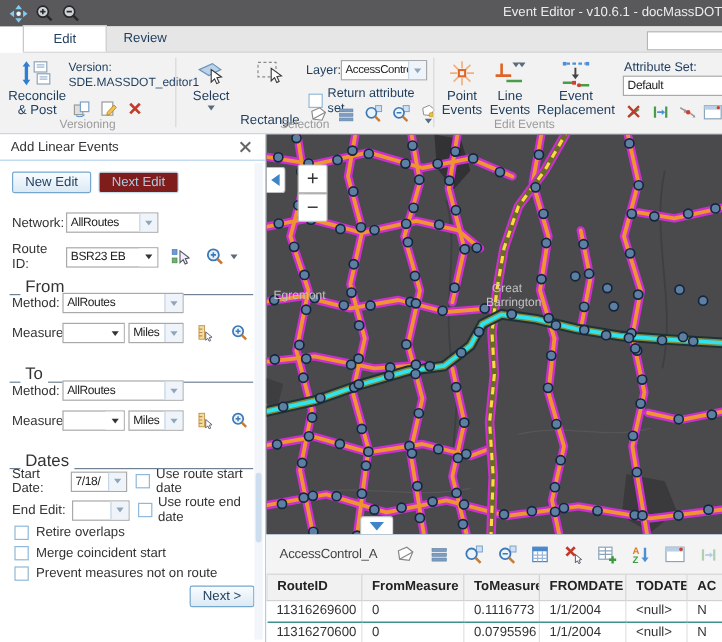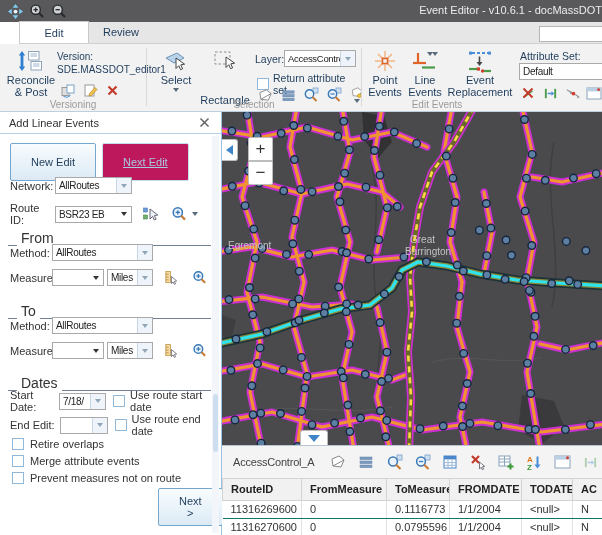--- a/index.html
+++ b/index.html
@@ -46,22 +46,22 @@
   .combo.plain .cbtn .caret{border-top-color:#333;}
   .cb{width:12px;height:12px;border:1px solid #8fb8da;background:#fff;flex:none;}
   
   .panel{position:absolute;left:0;top:112px;width:222px;height:423px;background:#fff;
          border-right:1px solid #9cc2e0;font-size:11px;color:#333;}
   .panel-header{height:22px;border-bottom:1px solid #b5d3ea;display:flex;align-items:center;
                 padding:0 9px;color:#333;font-size:11px;}
   .panel-header .ph-title{flex:1;}
   .prow{position:absolute;display:flex;align-items:center;}
   .btn-blue{border:1px solid #74a7d0;background:linear-gradient(#f8fcfe,#dceaf5);color:#1e3c5c;
-            font-size:11px;padding:0 20px;height:38px;display:flex;align-items:center;border-radius:2px;}
-  .btn-blue.disabled{border-color:#c6ddee;color:#a9c9e2;background:#be185d;text-decoration:underline;}
+            font-size:11px;padding:0 10px;height:18px;display:flex;align-items:center;border-radius:2px;}
+  .btn-blue.disabled{border-color:#c6ddee;color:#a9c9e2;background:#7f1d1d;}
   .sep-line{position:absolute;left:8px;right:10px;display:flex;align-items:flex-end;font-size:14px;color:#333;}
   .sep-line::before{content:"";width:9px;height:1px;background:#6f8193;margin-right:4px;}
   .sep-line::after{content:"";flex:1;height:1px;background:#6f8193;margin-left:4px;}
   .scrolltrack{position:absolute;right:2px;top:24px;width:7px;bottom:2px;background:#f2f6fa;}
   .scrollthumb{position:absolute;left:1px;width:5px;height:58px;top:258px;background:#cddfee;border-radius:3px;}
   
   .map{position:absolute;left:222px;top:112px;width:380px;height:333px;background:#4a4a4d;overflow:hidden;}
   .map-btn{position:absolute;background:#fff;border:1px solid #bdbdbd;display:flex;align-items:center;
            justify-content:center;color:#333;}
   .collapse-btn{left:0;top:27px;width:16px;height:22px;border-left:none;border-radius:0 3px 3px 0;}
@@ -522,21 +522,21 @@
       <span class="cb" style="margin-left:7px;"></span>
       <span style="margin-left:5px;">Use route end date</span>
     </div>
 
     <div class="prow" style="left:12px;top:326px;gap:6px;">
       <span class="cb"></span>
       <span>Retire overlaps</span>
     </div>
     <div class="prow" style="left:12px;top:343px;gap:6px;">
       <span class="cb"></span>
-      <span>Merge attribute events</span>
+      <span>Merge coincident start</span>
     </div>
     <div class="prow" style="left:12px;top:360px;gap:6px;">
       <span class="cb"></span>
       <span>Prevent measures not on route</span>
     </div>
 
     <button class="btn-blue" style="position:absolute;left:158px;top:376px;">Next &gt;</button>
 
     <div class="scrolltrack">
       <div class="scrollthumb"></div>

